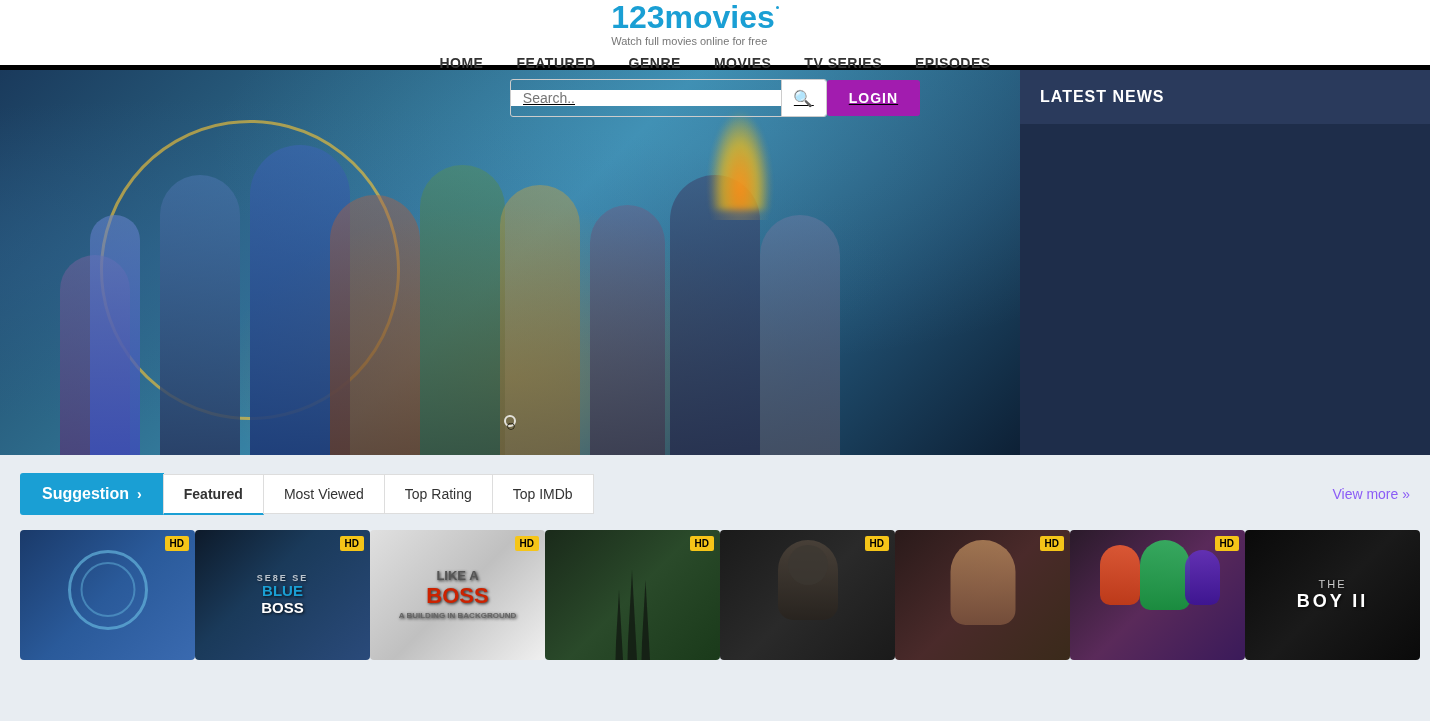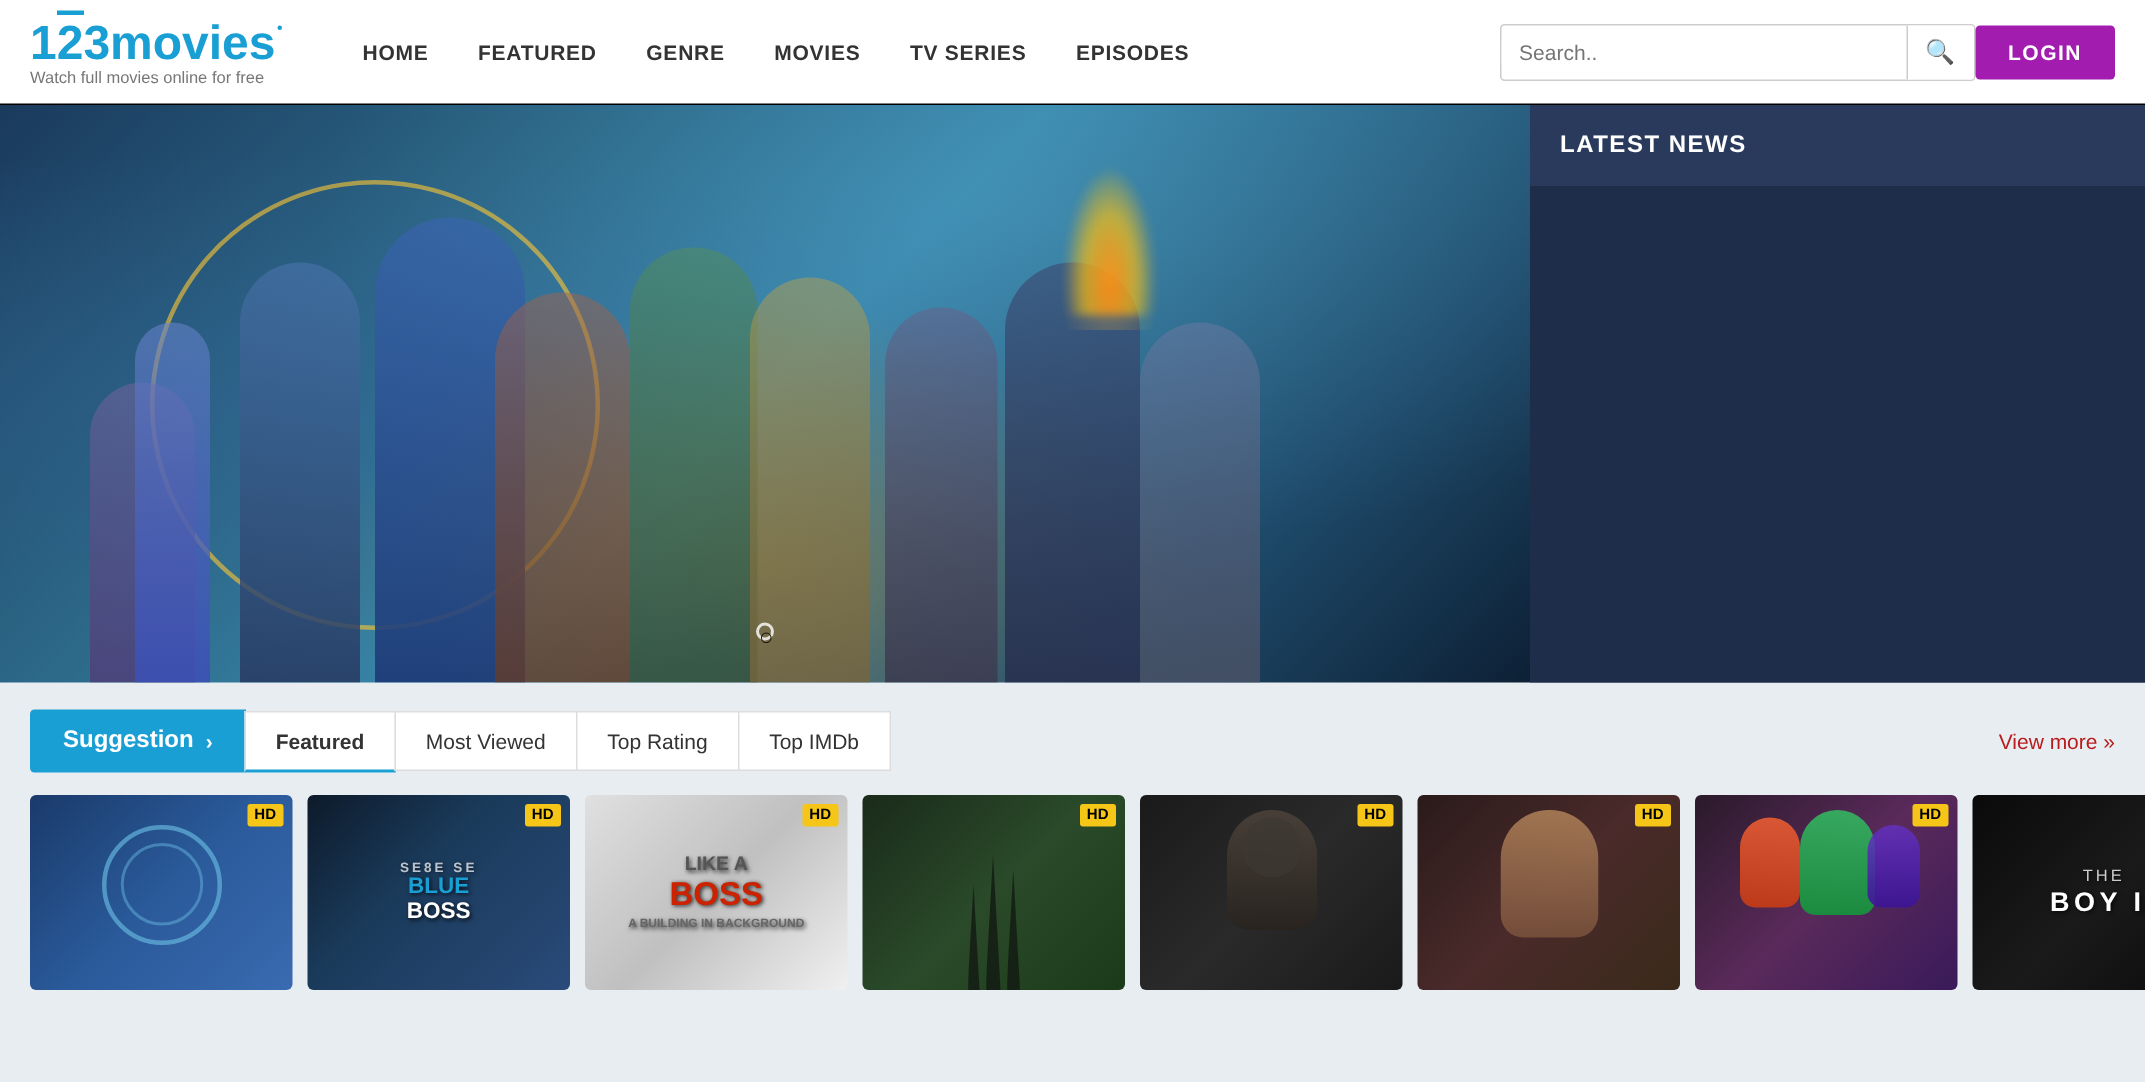--- a/index.html
+++ b/index.html
@@ -5,23 +5,24 @@
     * { margin: 0; padding: 0; box-sizing: border-box; }
     body { font-family: Arial, sans-serif; background: #e8edf2; width: 1430px; min-height: 721px; overflow-x: hidden; }
 
     
     #header {
       background: #fff;
       display: flex;
       align-items: center;
       padding: 0 20px;
       height: 70px;
-      border-bottom: 1px solid #000000;
+      border-bottom: 5px solid #000000;
       position: relative;
       z-index: 10;
+      flex-direction: column;
     }
     #logo-area {
       display: flex;
       flex-direction: column;
       margin-right: 40px;
       min-width: 160px;
     }
     #logo-text {
       font-size: 32px;
       font-weight: bold;
@@ -45,20 +46,21 @@
       font-size: 14px;
       font-weight: bold;
       color: #333;
       cursor: pointer;
       text-decoration: none;
       letter-spacing: 0.5px;
     }
     .header-right {
       display: flex;
       align-items: center;
+      text-decoration: underline;
     }
     .search-box {
       display: flex;
       align-items: center;
       border: 1px solid #ccc;
       border-radius: 3px;
       overflow: hidden;
       height: 38px;
     }
     .search-input {
@@ -210,32 +212,31 @@
       font-weight: normal;
       white-space: nowrap;
     }
     .tab-item.active {
       background: #fff;
       font-weight: bold;
       border-bottom: 2px solid #1a9fd4;
     }
     .view-more {
       margin-left: auto;
-      color: #b91c1c;
+      color: #8b5cf6;
       font-size: 14px;
       cursor: pointer;
       text-decoration: none;
       white-space: nowrap;
       text-align: center;
     }
 
     
     #movie-grid {
       display: flex;
-      gap: 10px;
       padding: 15px 20px;
       overflow: hidden;
     }
     .movie-card {
       width: 175px;
       min-width: 175px;
       height: 130px;
       border-radius: 4px;
       overflow: hidden;
       position: relative;

